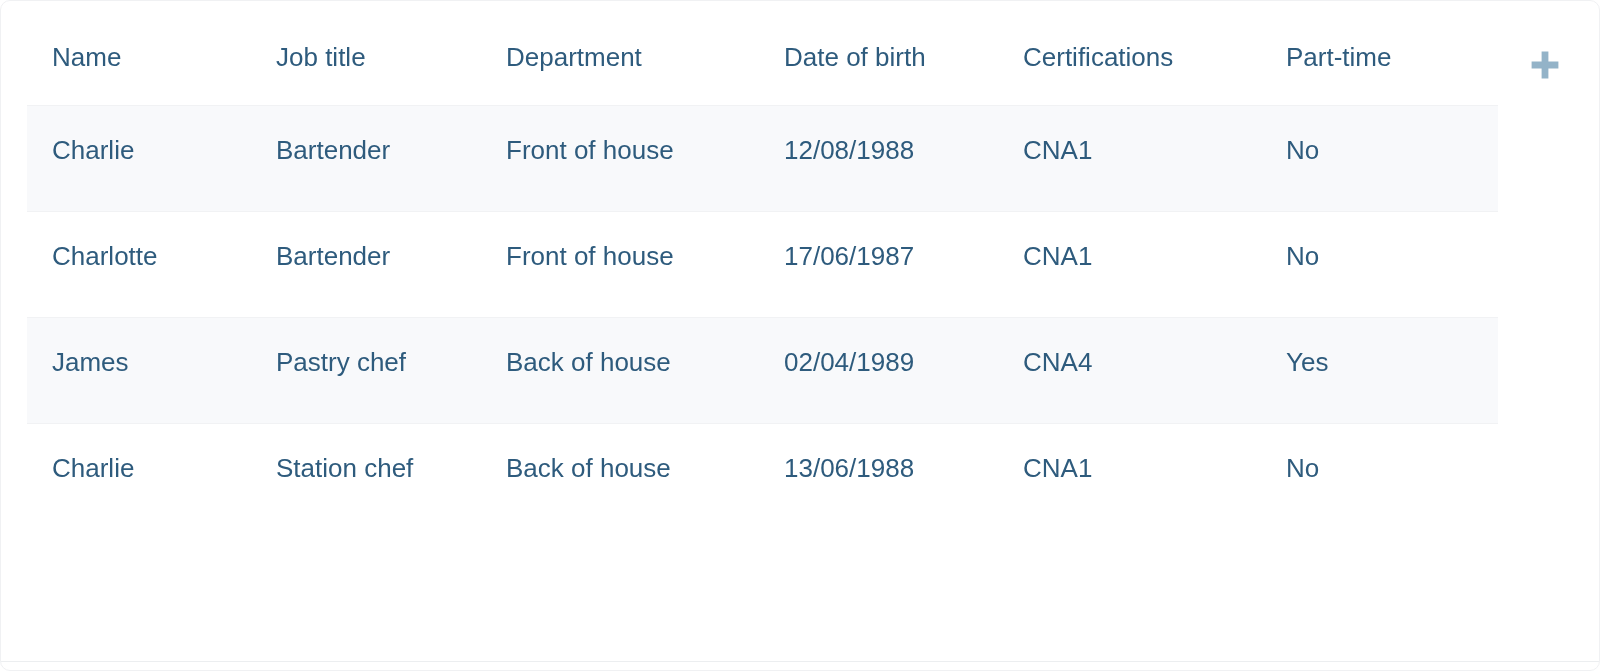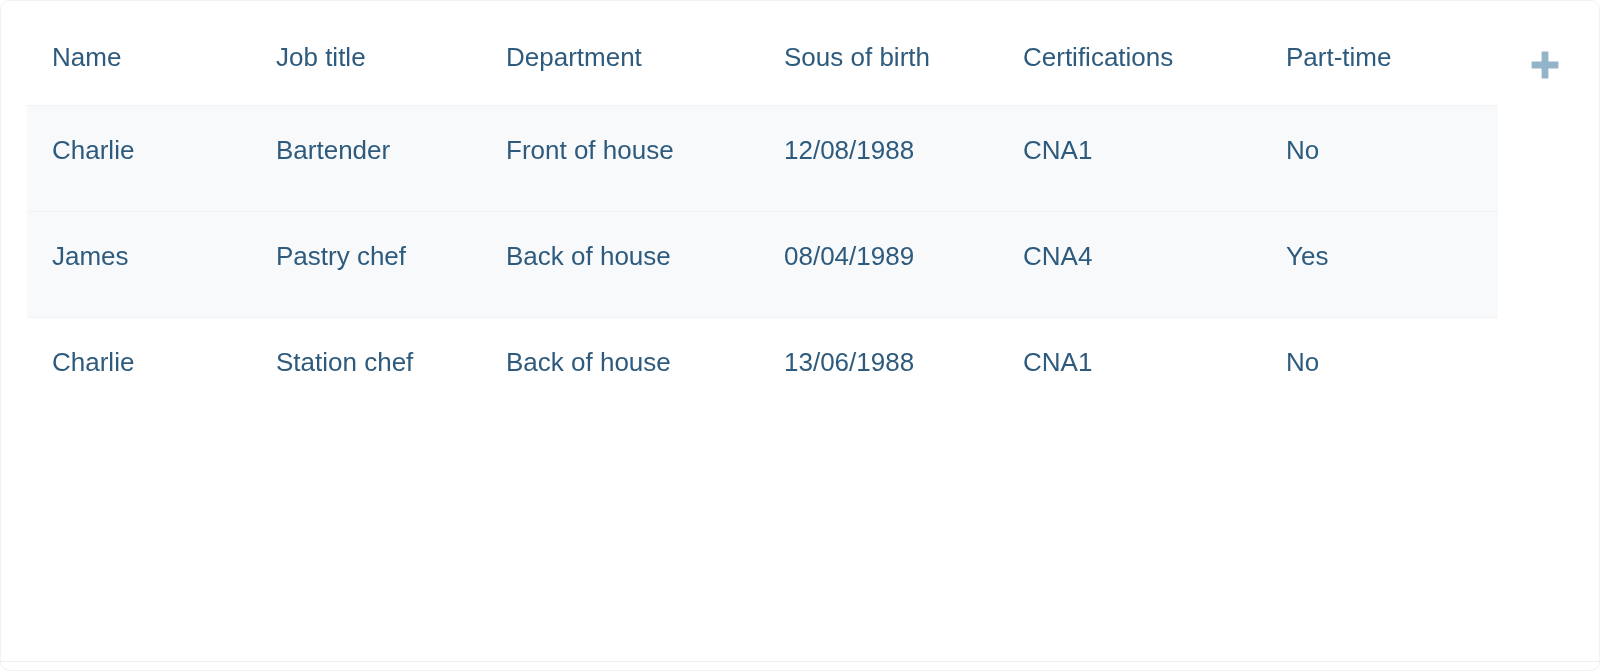--- a/index.html
+++ b/index.html
@@ -123,39 +123,47 @@
         <col class="c-dept">
         <col class="c-dob">
         <col class="c-cert">
         <col class="c-part">
       </colgroup>
       <thead>
         <tr>
           <th>Name</th>
           <th>Job title</th>
           <th>Department</th>
-          <th>Sous of birth</th>
+          <th>Date of birth</th>
           <th>Certifications</th>
           <th>Part-time</th>
         </tr>
       </thead>
       <tbody>
         <tr class="row-odd">
           <td>Charlie</td>
           <td>Bartender</td>
           <td>Front of house</td>
           <td>12/08/1988</td>
           <td>CNA1</td>
           <td>No</td>
         </tr>
+        <tr class="row-even">
+          <td>Charlotte</td>
+          <td>Bartender</td>
+          <td>Front of house</td>
+          <td>17/06/1987</td>
+          <td>CNA1</td>
+          <td>No</td>
+        </tr>
         <tr class="row-odd">
           <td>James</td>
           <td>Pastry chef</td>
           <td>Back of house</td>
-          <td>08/04/1989</td>
+          <td>02/04/1989</td>
           <td>CNA4</td>
           <td>Yes</td>
         </tr>
         <tr class="row-even">
           <td>Charlie</td>
           <td>Station chef</td>
           <td>Back of house</td>
           <td>13/06/1988</td>
           <td>CNA1</td>
           <td>No</td>

